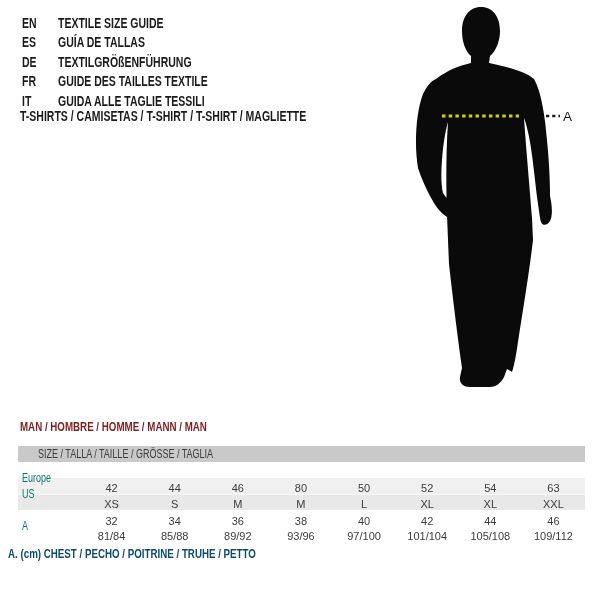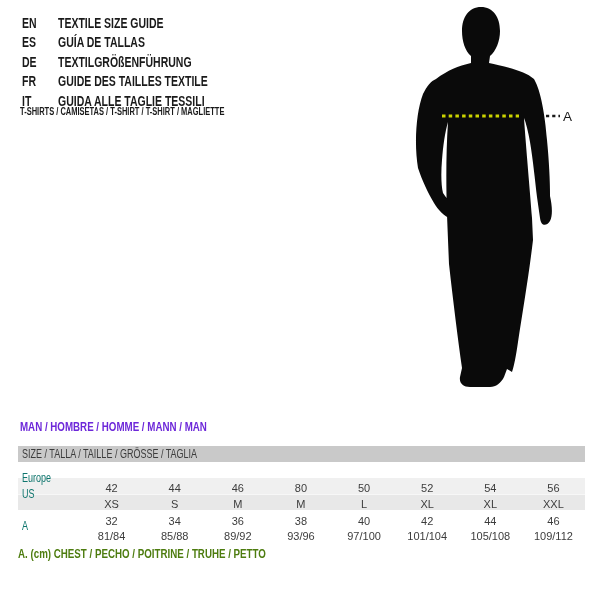--- a/index.html
+++ b/index.html
@@ -9,42 +9,42 @@
   .cond{display:inline-block;transform:scaleX(0.75);transform-origin:0 50%;white-space:nowrap;}
 
   
   .lang-list{position:absolute;left:22px;top:13px;}
   .lang-row{display:flex;height:19.5px;align-items:center;}
   .lang-code{width:36px;font-size:14px;font-weight:bold;color:#1a1a1a;}
   .lang-label{font-size:14px;font-weight:bold;color:#1a1a1a;}
 
   
   .cats{position:absolute;left:20px;top:106px;}
-  .cat-line{height:18px;font-size:10px;font-weight:bold;color:#1a1a1a;display:flex;align-items:flex-start;}
+  .cat-line{height:18px;font-size:14px;font-weight:bold;color:#1a1a1a;display:flex;align-items:flex-end;}
 
   
   .figure-wrap{position:absolute;left:400px;top:0;width:175px;height:400px;}
 
   
-  .section-title{position:absolute;left:20px;top:419px;font-size:13px;font-weight:bold;color:#6d28d9;}
+  .section-title{position:absolute;left:20px;top:419px;font-size:13px;font-weight:bold;color:#7f1d1d;}
 
   
   .size-table{position:absolute;left:18px;top:446px;width:567px;}
-  .thead{height:16px;background:#c9c9c9;display:flex;align-items:center;padding-left:4px;box-sizing:border-box;}
+  .thead{height:16px;background:#c9c9c9;display:flex;align-items:center;padding-left:20px;box-sizing:border-box;}
   .thead .cond{font-size:12px;color:#3c3c3c;}
   .trow{display:grid;grid-template-columns:62px repeat(8,1fr);height:16px;align-items:center;box-sizing:border-box;}
   .trow .lbl{padding-left:4px;font-size:12px;color:#0f766e;}
   .trow .val{text-align:center;font-size:11px;color:#3c3c3c;margin-top:20px;}
   .r1{background:#ffffff;}
   .r2{background:#f0f0f0;}
   .r3{background:#e8e8e8;border-top:1px solid #f7f7f7;}
   .r4{background:#ffffff;height:17px;}
 
   
-  .footnote{position:absolute;left:18px;top:546px;font-size:13px;font-weight:bold;color:#4d7c0f;}
+  .footnote{position:absolute;left:8px;top:546px;font-size:13px;font-weight:bold;color:#0c4a6e;}
 </style>
 </head>
 <body>
 
 <div class="page">
 
   <div class="lang-list">
     <div class="lang-row">
       <span class="lang-code"><span class="cond">EN</span></span>
       <span class="lang-label"><span class="cond">TEXTILE SIZE GUIDE</span></span>
@@ -130,21 +130,21 @@
     </div>
     <div class="trow r1">
       <span class="lbl"><span class="cond">Europe</span></span>
       <span class="val">42</span>
       <span class="val">44</span>
       <span class="val">46</span>
       <span class="val">80</span>
       <span class="val">50</span>
       <span class="val">52</span>
       <span class="val">54</span>
-      <span class="val">56</span>
+      <span class="val">63</span>
     </div>
     <div class="trow r2">
       <span class="lbl"><span class="cond">US</span></span>
       <span class="val">XS</span>
       <span class="val">S</span>
       <span class="val">M</span>
       <span class="val">M</span>
       <span class="val">L</span>
       <span class="val">XL</span>
       <span class="val">XL</span>

